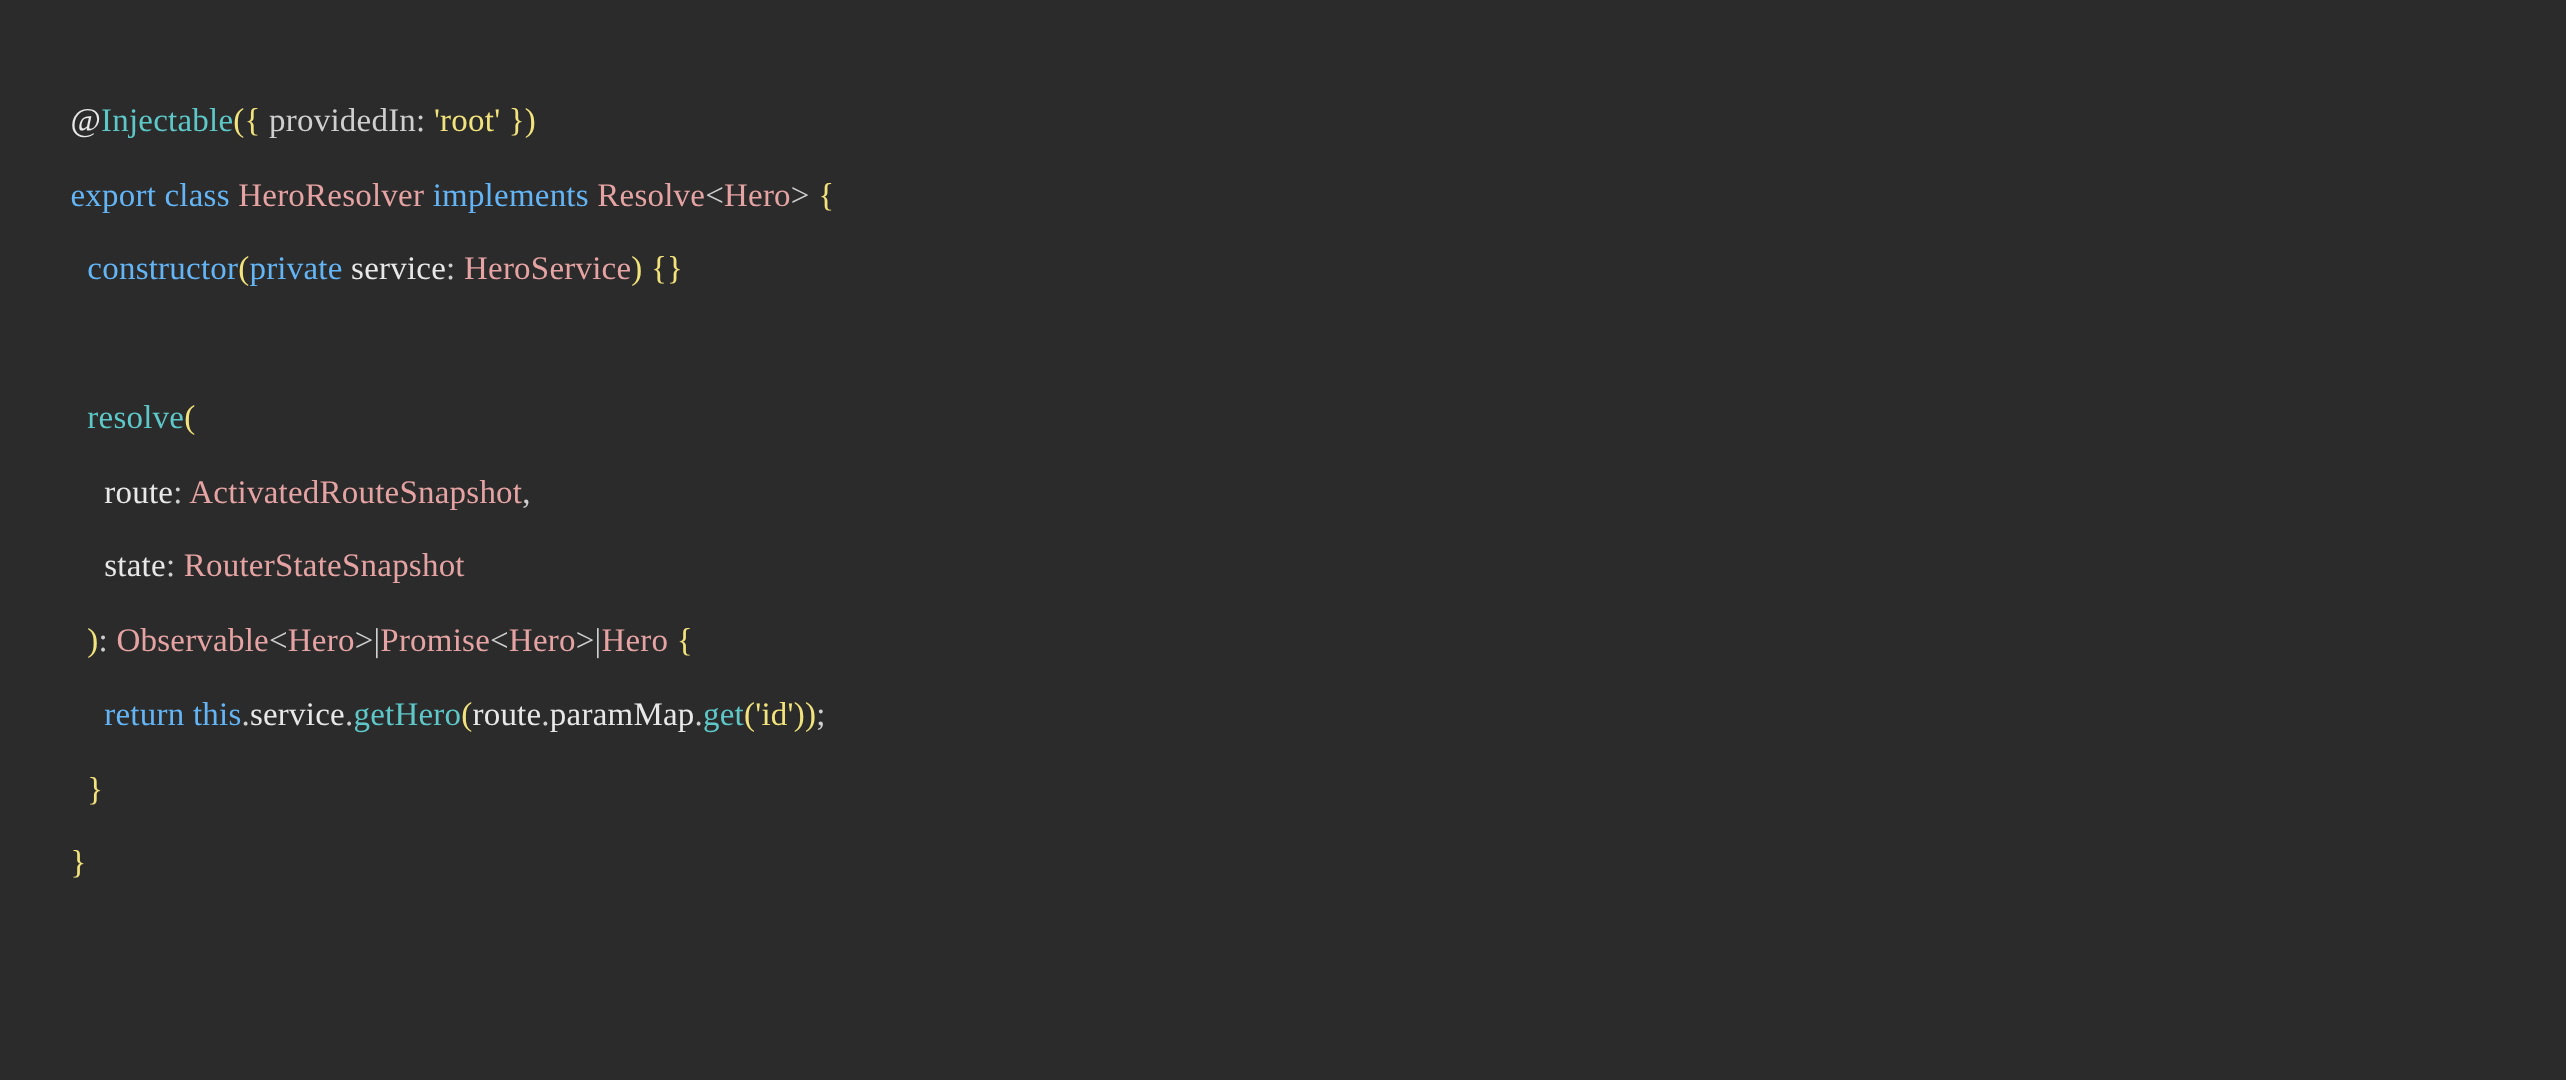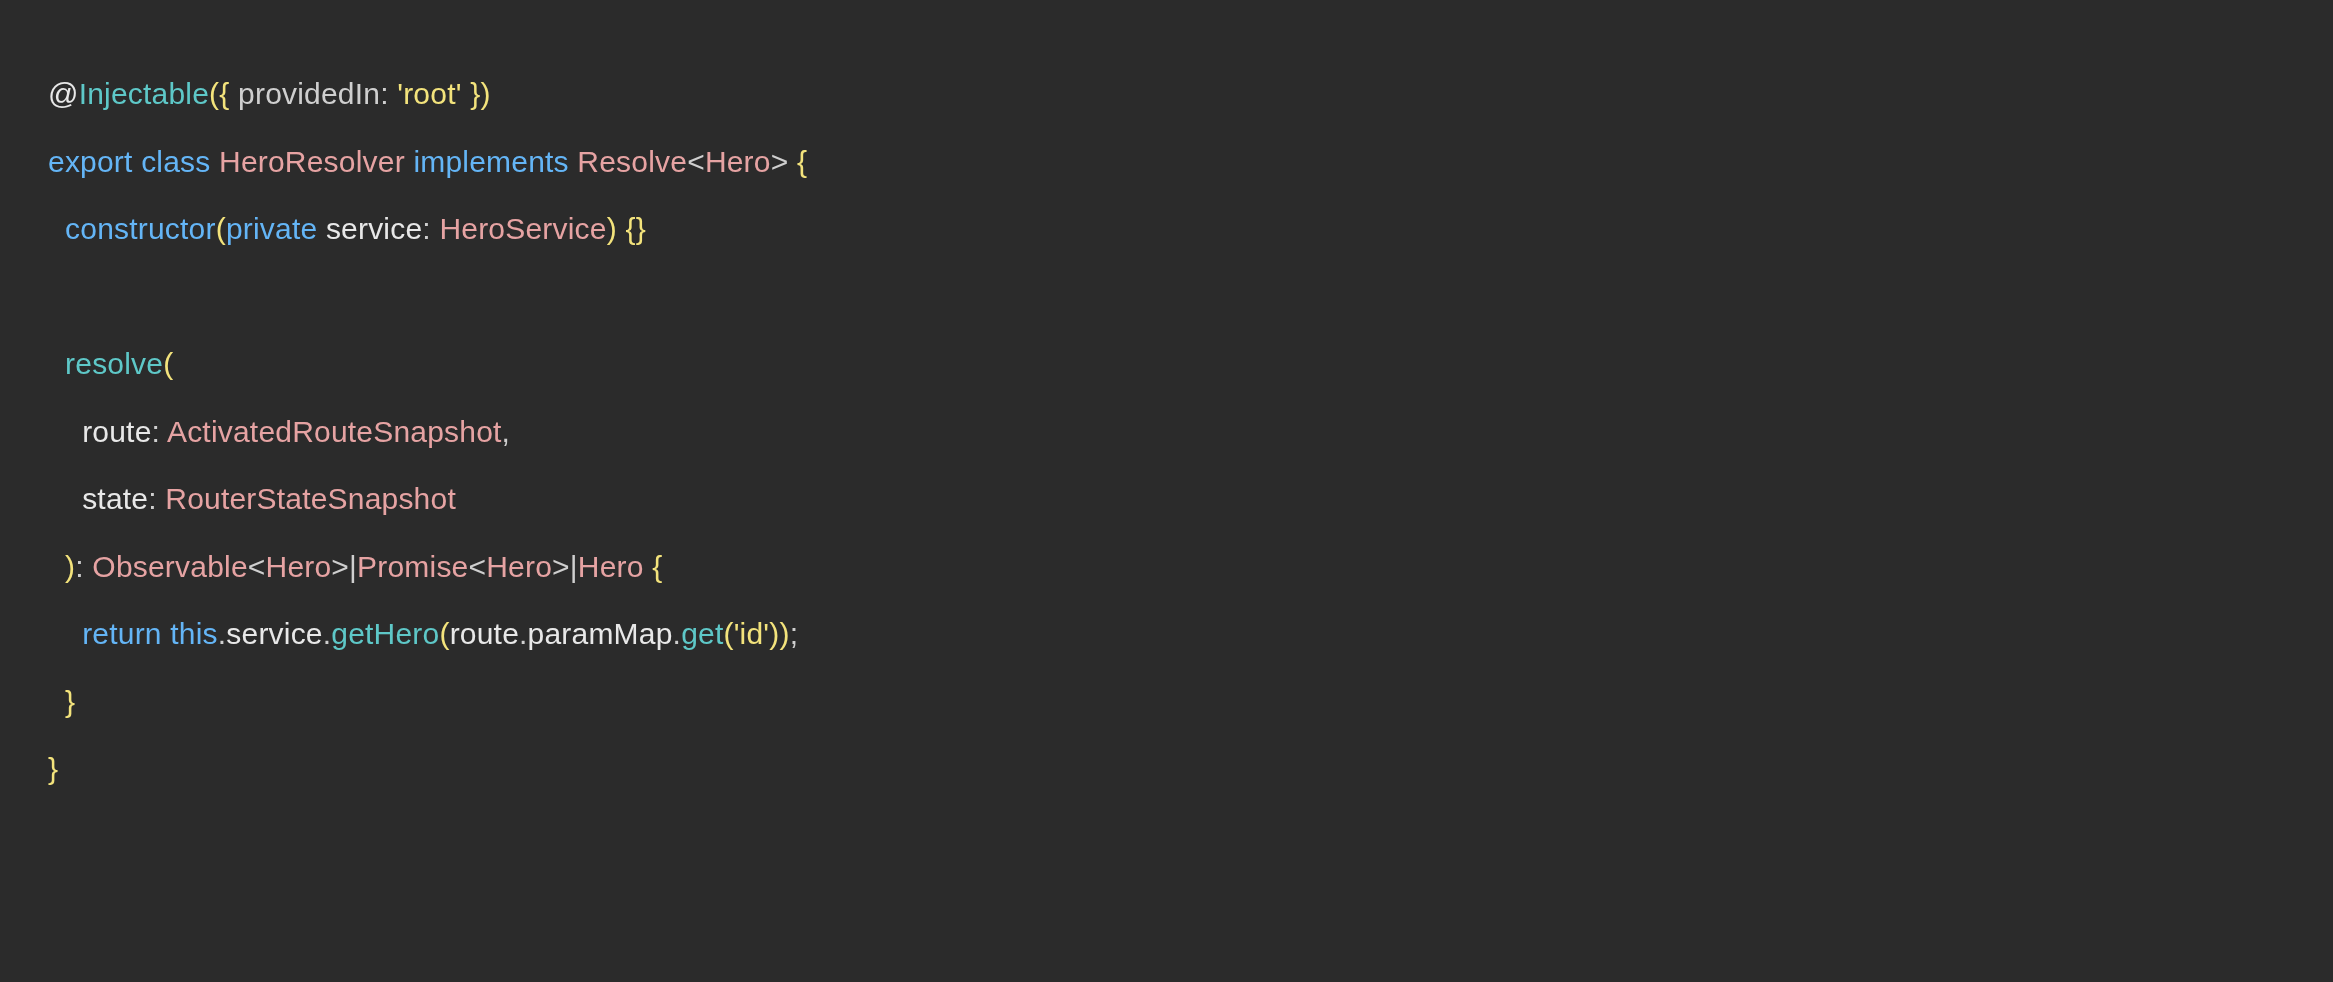--- a/index.html
+++ b/index.html
@@ -4,23 +4,23 @@
 <style>
   html, body {
     margin: 0;
     padding: 0;
     width: 2333px;
     height: 982px;
     background: #2b2b2b;
     overflow: hidden;
   }
   pre.code {
-    margin: 0;
+    margin: 16px;
     padding: 60px 48px;
-    font-family: Liberation Sans, sans-serif;
+    font-family: Liberation Serif, serif;
     font-size: 30px;
     line-height: 2.25;
     color: #e8e8e8;
     white-space: pre;
     letter-spacing: 0.2px;
   }          
   .tok-plain { color: #e8e8e8; }          
   .tok-key   { color: #64b5f6; }          
   .tok-fn    { color: #5ec8c8; }          
   .tok-type  { color: #e6a3a3; }          

